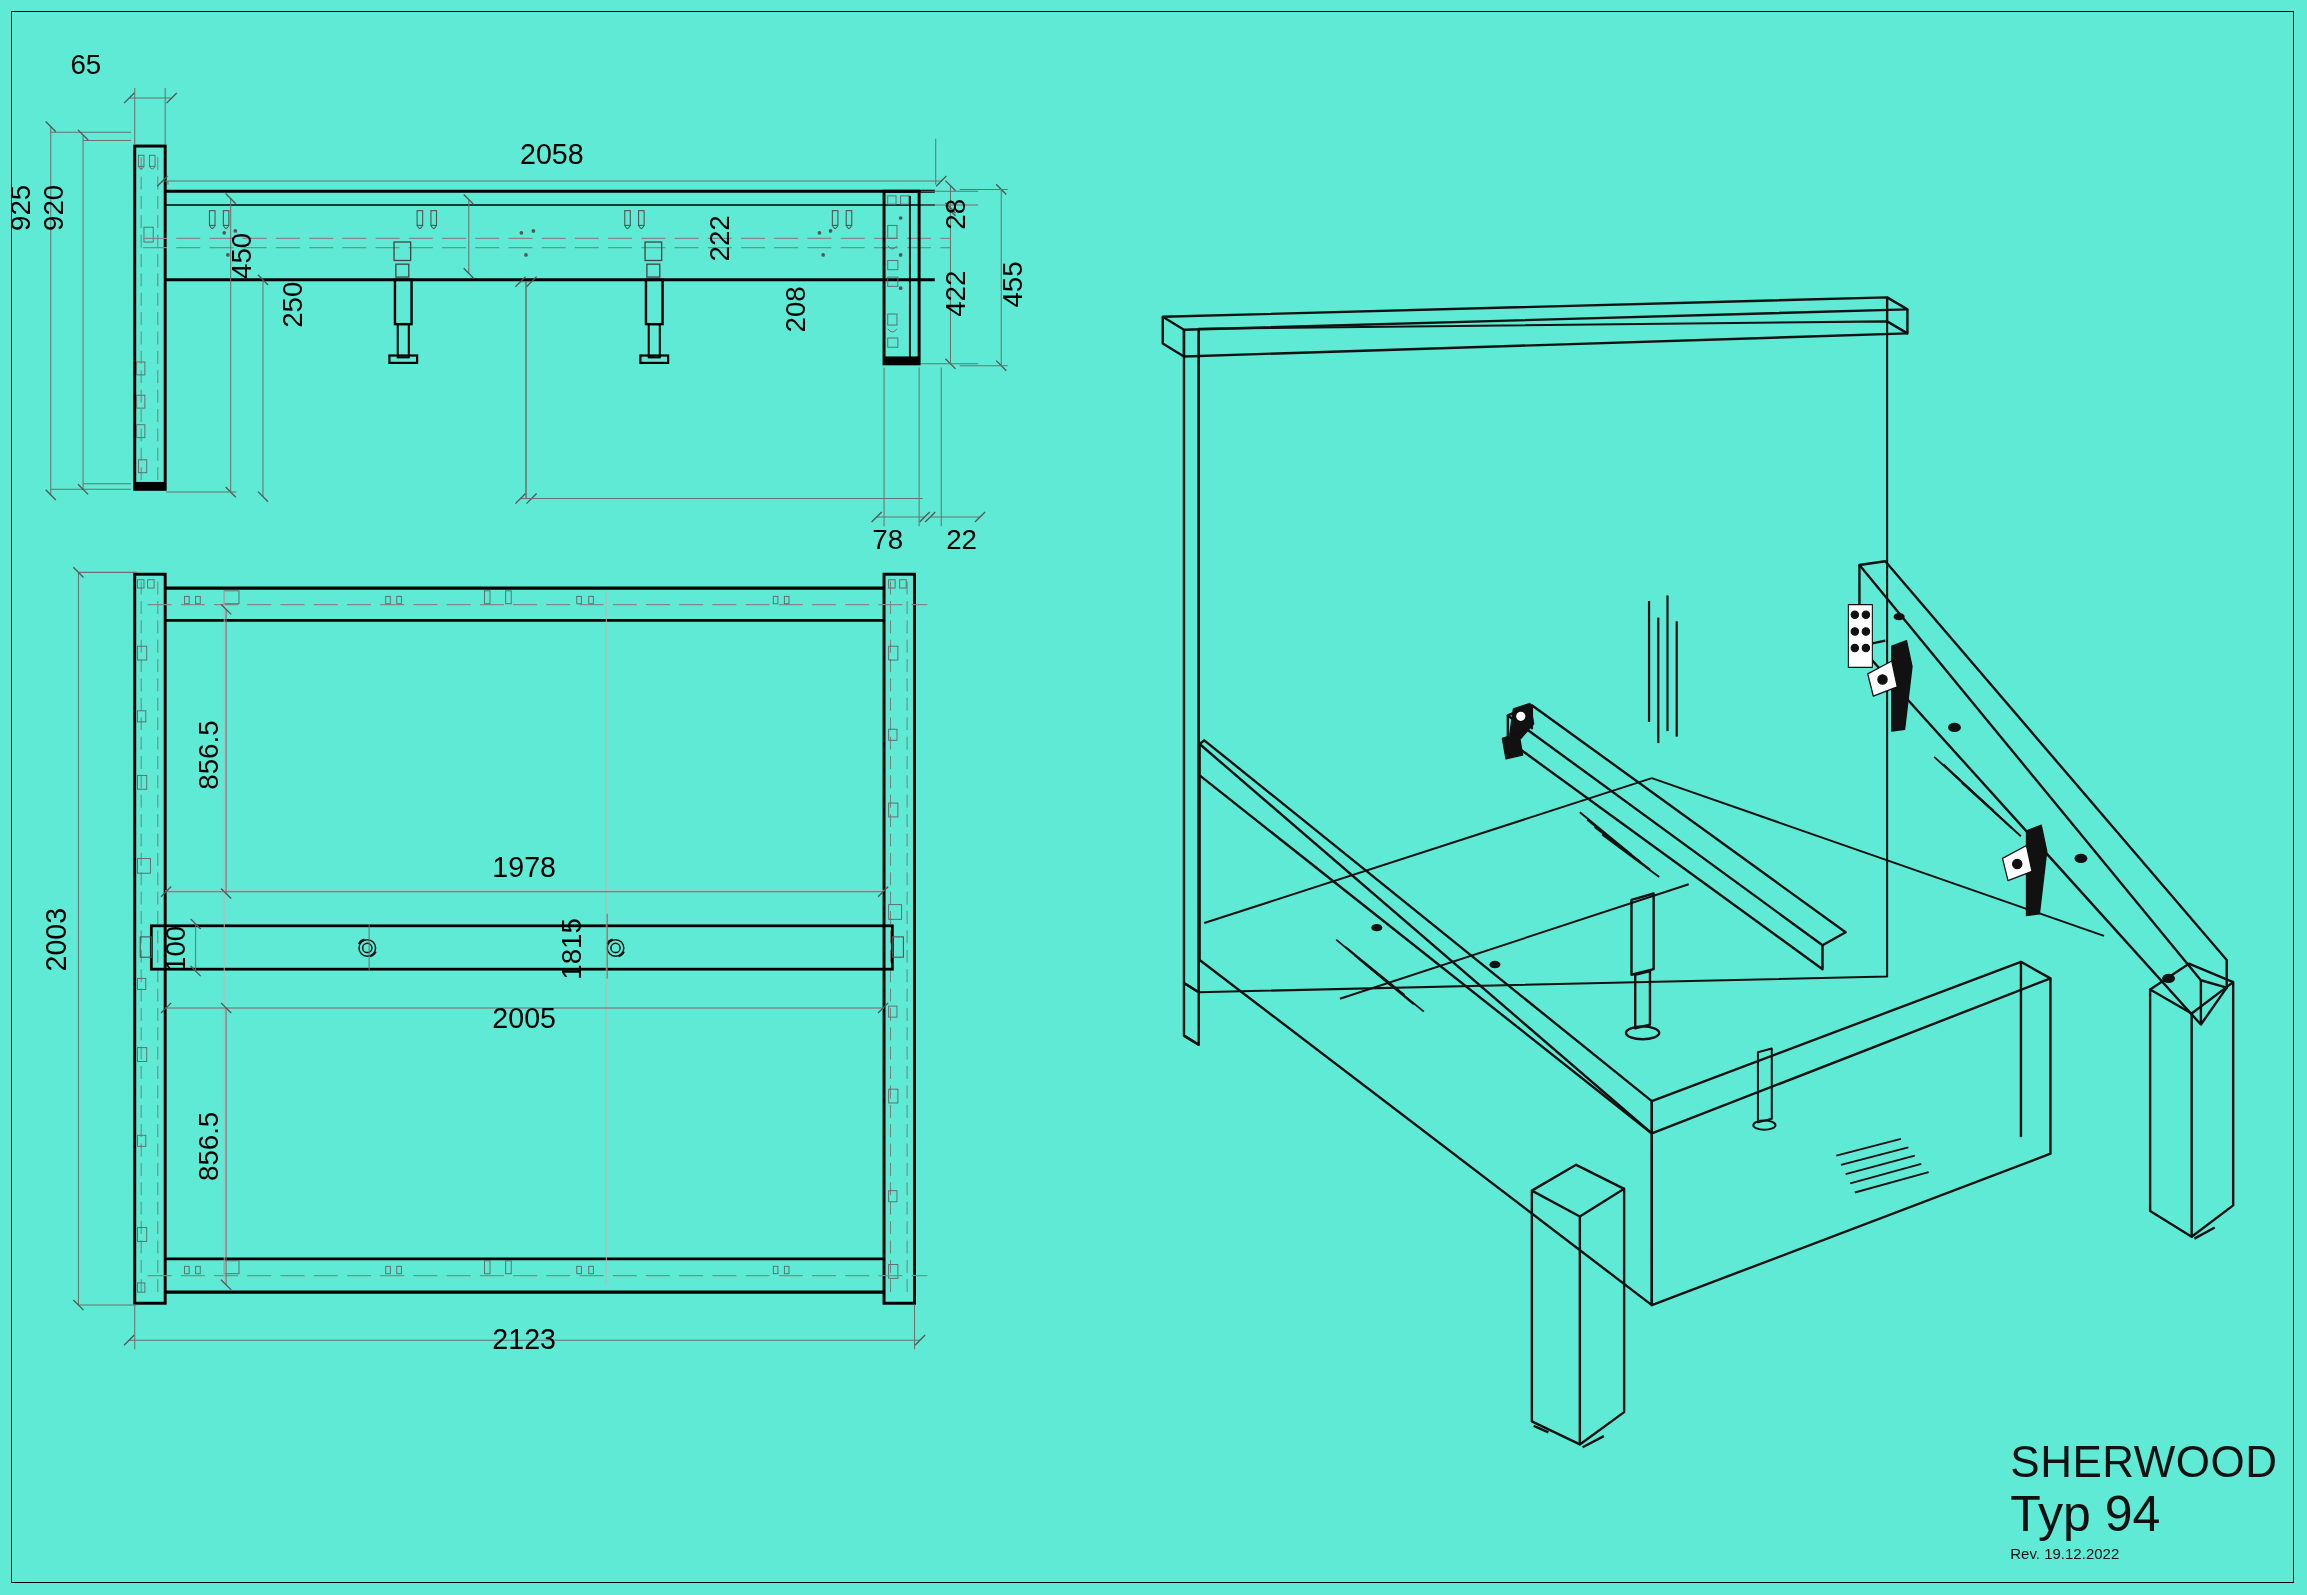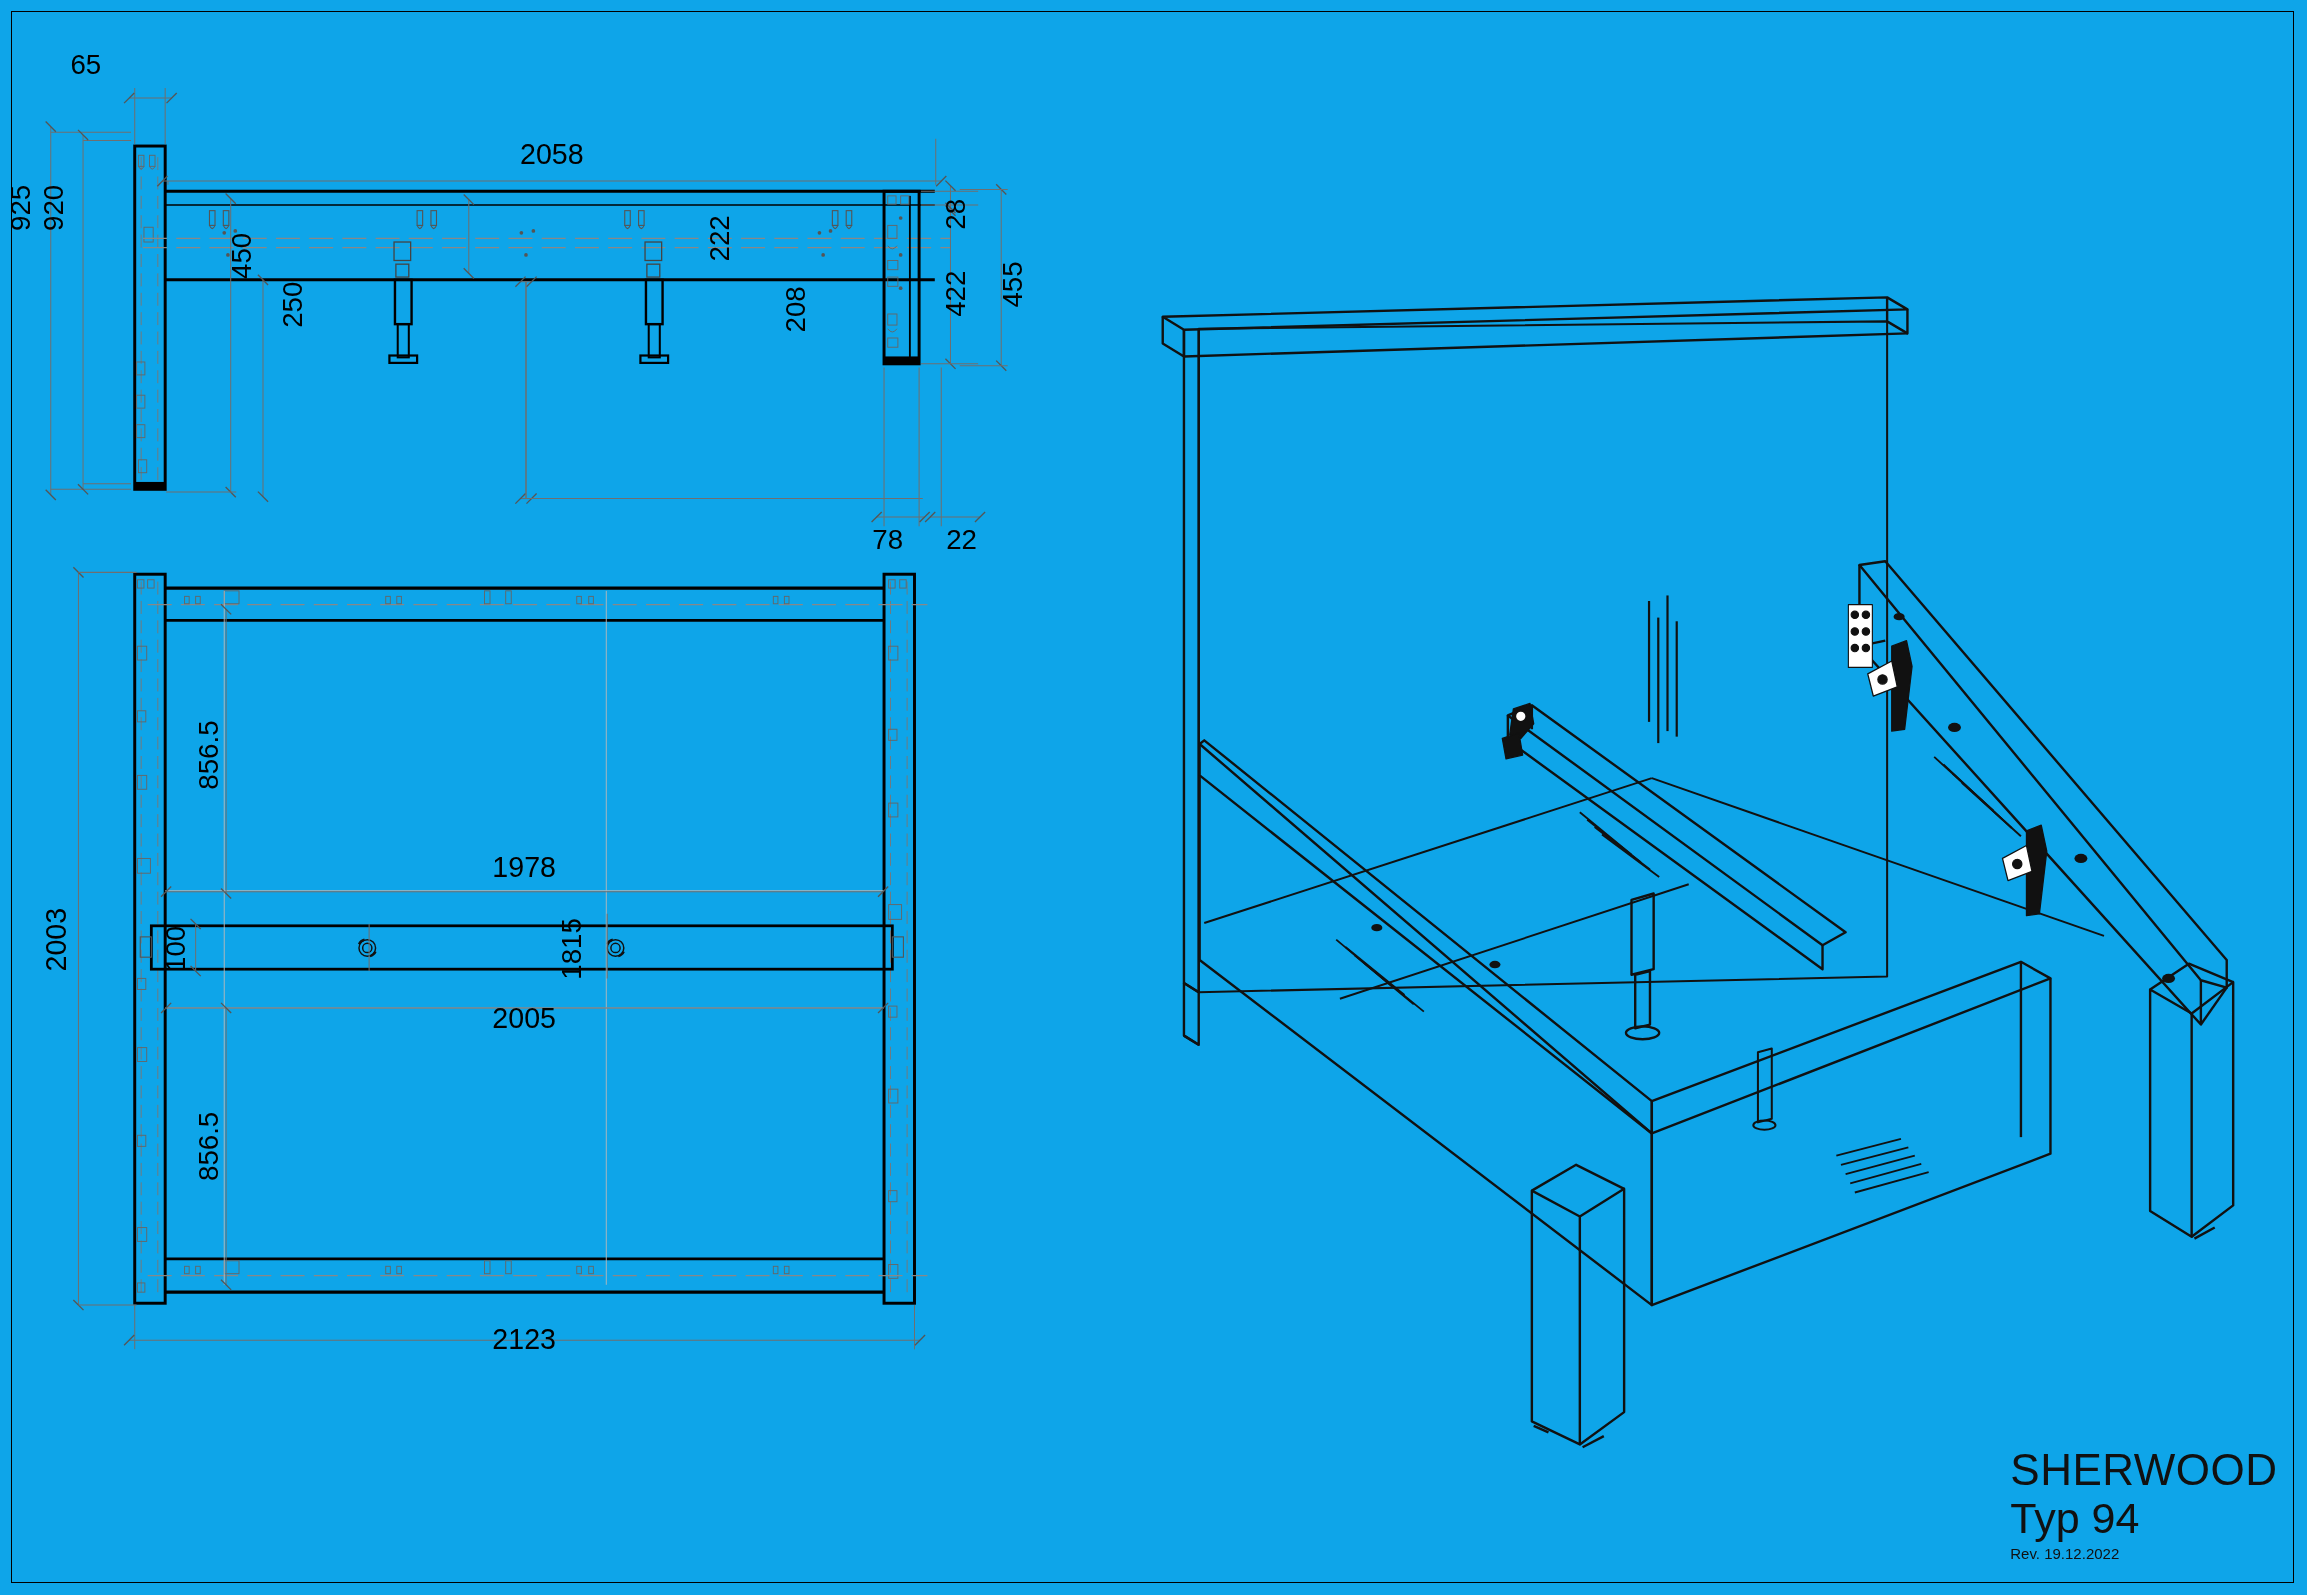--- a/index.html
+++ b/index.html
@@ -1,24 +1,24 @@
 <!DOCTYPE html>
 <html style="font-size:14.8px"><head>
 <meta charset="utf-8">
 <style>
   html,body{margin:0;padding:0;background:#ffffff;}
   body{font-family:"Liberation Sans",sans-serif;}
-  #sheet{position:relative;width:2307px;height:1596px;background:#0ea5e9;overflow:hidden;}
+  #sheet{position:relative;width:2307px;height:1596px;background:#5eead4;overflow:hidden;}
   #border{position:absolute;left:11px;top:11px;width:2283px;height:1572px;border:1.8px solid #000;box-sizing:border-box;}
   svg{position:absolute;left:0;top:0;width:2307px;height:1596px;}
   .dimtxt{font-family:"Liberation Sans",sans-serif;fill:#000;font-size:30px;}
   .dimtxt-lg{font-size:31px;}
   .titleblk{position:absolute;}
   .t-name{font-size:44px;letter-spacing:0.5px;color:#111;font-family:"Liberation Sans",sans-serif;line-height:1.12;}
-  .t-typ{font-size:43px;color:#111;font-family:"Liberation Sans",sans-serif;line-height:1.12;}
+  .t-typ{font-size:50px;color:#111;font-family:"Liberation Sans",sans-serif;line-height:1.12;}
   .t-rev{font-size:15px;color:#111;font-family:"Liberation Sans",sans-serif;line-height:1.2;margin-top:2.8px;}
 </style>
 </head>
 <body>
 
 <div id="sheet">
 
   <div id="border"></div>
 
   <svg viewBox="0 0 2500 1729" xmlns="http://www.w3.org/2000/svg">

